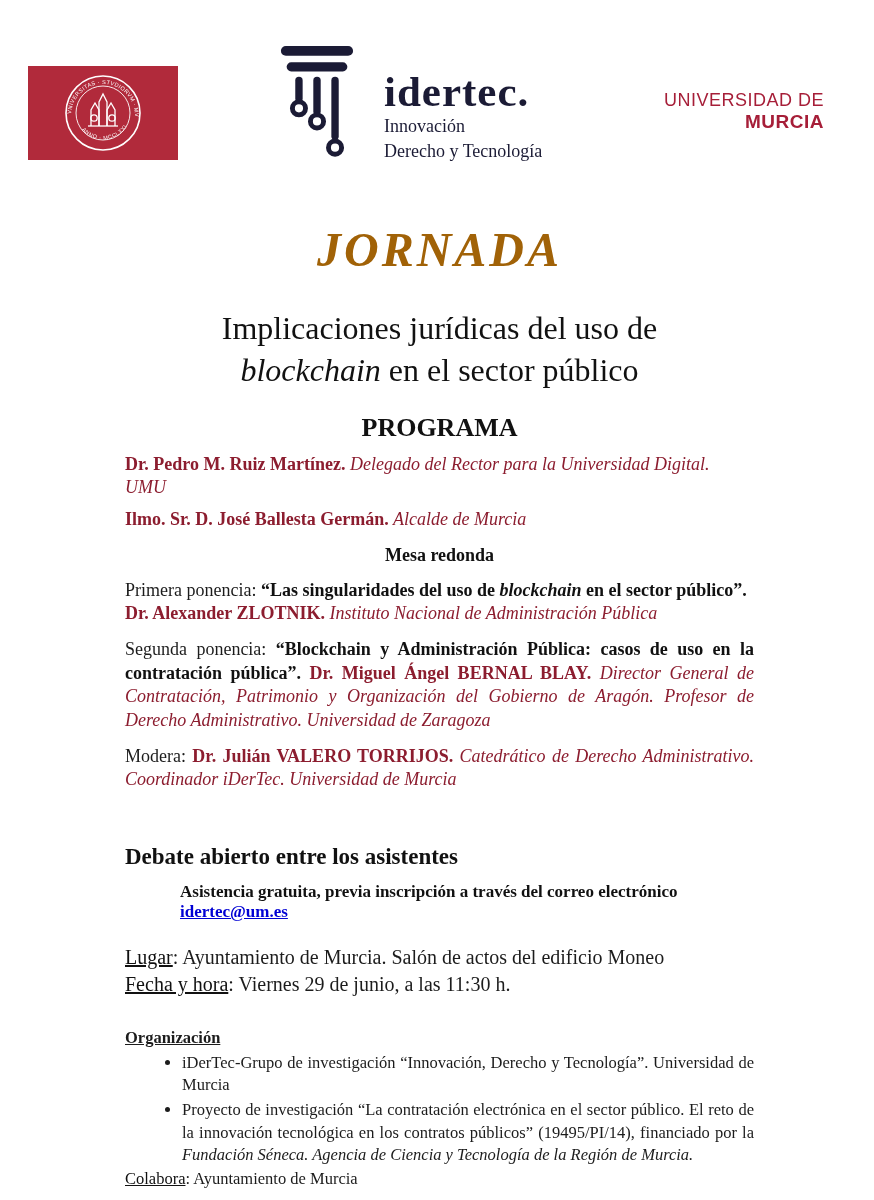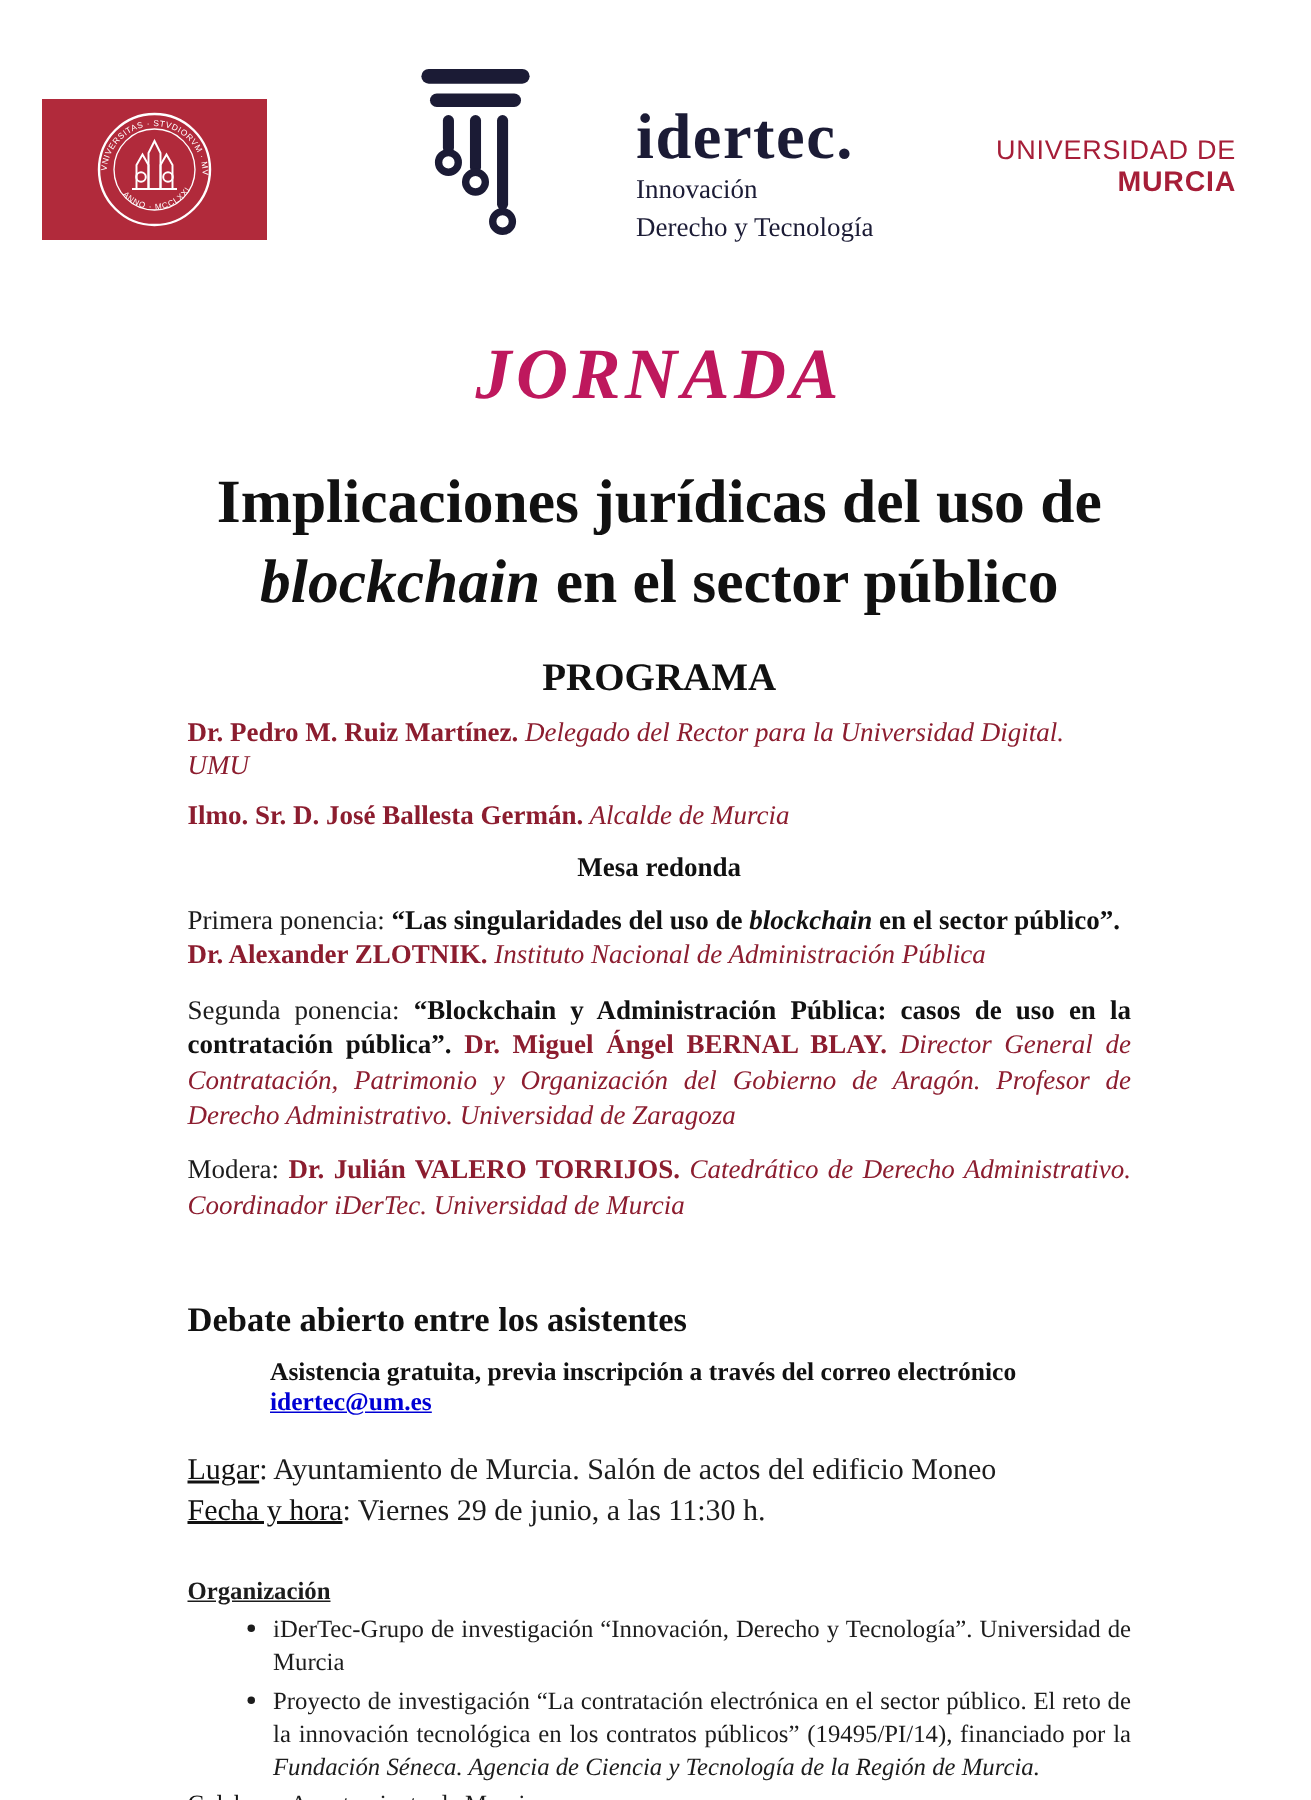--- a/index.html
+++ b/index.html
@@ -6,36 +6,36 @@
   body{
     width:874px;height:1200px;background:#ffffff;
     font-family:"Liberation Serif", serif;color:#1c1c1c;
     position:relative;overflow:hidden;
   }
   .page{width:874px;height:1200px;}
 
   
   .header{display:flex;align-items:flex-start;padding:44px 50px 0 28px;}
   .umu-seal{width:150px;height:94px;margin-top:22px;flex:none;}
-  .idertec{display:flex;margin-left:98px;align-items:flex-start;gap:40px;}
+  .idertec{display:flex;margin-left:98px;align-items:flex-start;}
   .idertec-icon{width:82px;height:122px;flex:none;}
   .idertec-textcol{margin-left:26px;margin-top:26px;color:#1b1b35;}
   .idertec-name{font-size:43px;font-weight:bold;letter-spacing:1px;line-height:1;}
   .idertec-tag{font-size:18px;line-height:1.25;margin-top:2px;}
   .idertec-tag:first-of-type{margin-top:10px;}
   .um-wordmark{margin-left:auto;margin-top:46px;text-align:right;
     font-family:"Liberation Sans", sans-serif;color:#a61e38;line-height:1.15;}
   .um-line1{font-size:18px;letter-spacing:.5px;}
   .um-line2{font-size:19px;font-weight:bold;letter-spacing:.5px;}
 
   
   .content{padding:0 120px 0 125px;}
   .kicker{margin:60px 0 0 0;text-align:center;font-size:48px;line-height:1;
-    font-weight:bold;font-style:italic;letter-spacing:3px;color:#be185d;}
-  .title{margin:34px 0 0 0;text-align:center;font-size:41px;font-weight:bold;
+    font-weight:bold;font-style:italic;letter-spacing:3px;color:#a16207;}
+  .title{margin:34px 0 0 0;text-align:center;font-size:32px;font-weight:normal;
     line-height:1.3;color:#111;}
   .title em{font-style:italic;}
   .programa{margin:22px 0 0 0;text-align:center;font-size:26px;font-weight:bold;color:#111;}
   .subheading{margin:14px 0 2px 0;text-align:center;font-size:18px;font-weight:bold;color:#111;}
   .speaker-line{margin:10px 0;font-size:18px;line-height:1.25;}
   .speaker-name{color:#8c1d2f;font-weight:bold;}
   .speaker-role{color:#8c1d2f;font-style:italic;}
   .ponencia{margin:13px 0;font-size:18px;line-height:1.3;text-align:justify;}
   .plain{color:#1c1c1c;}
   .ptitle{font-weight:bold;color:#111;}

